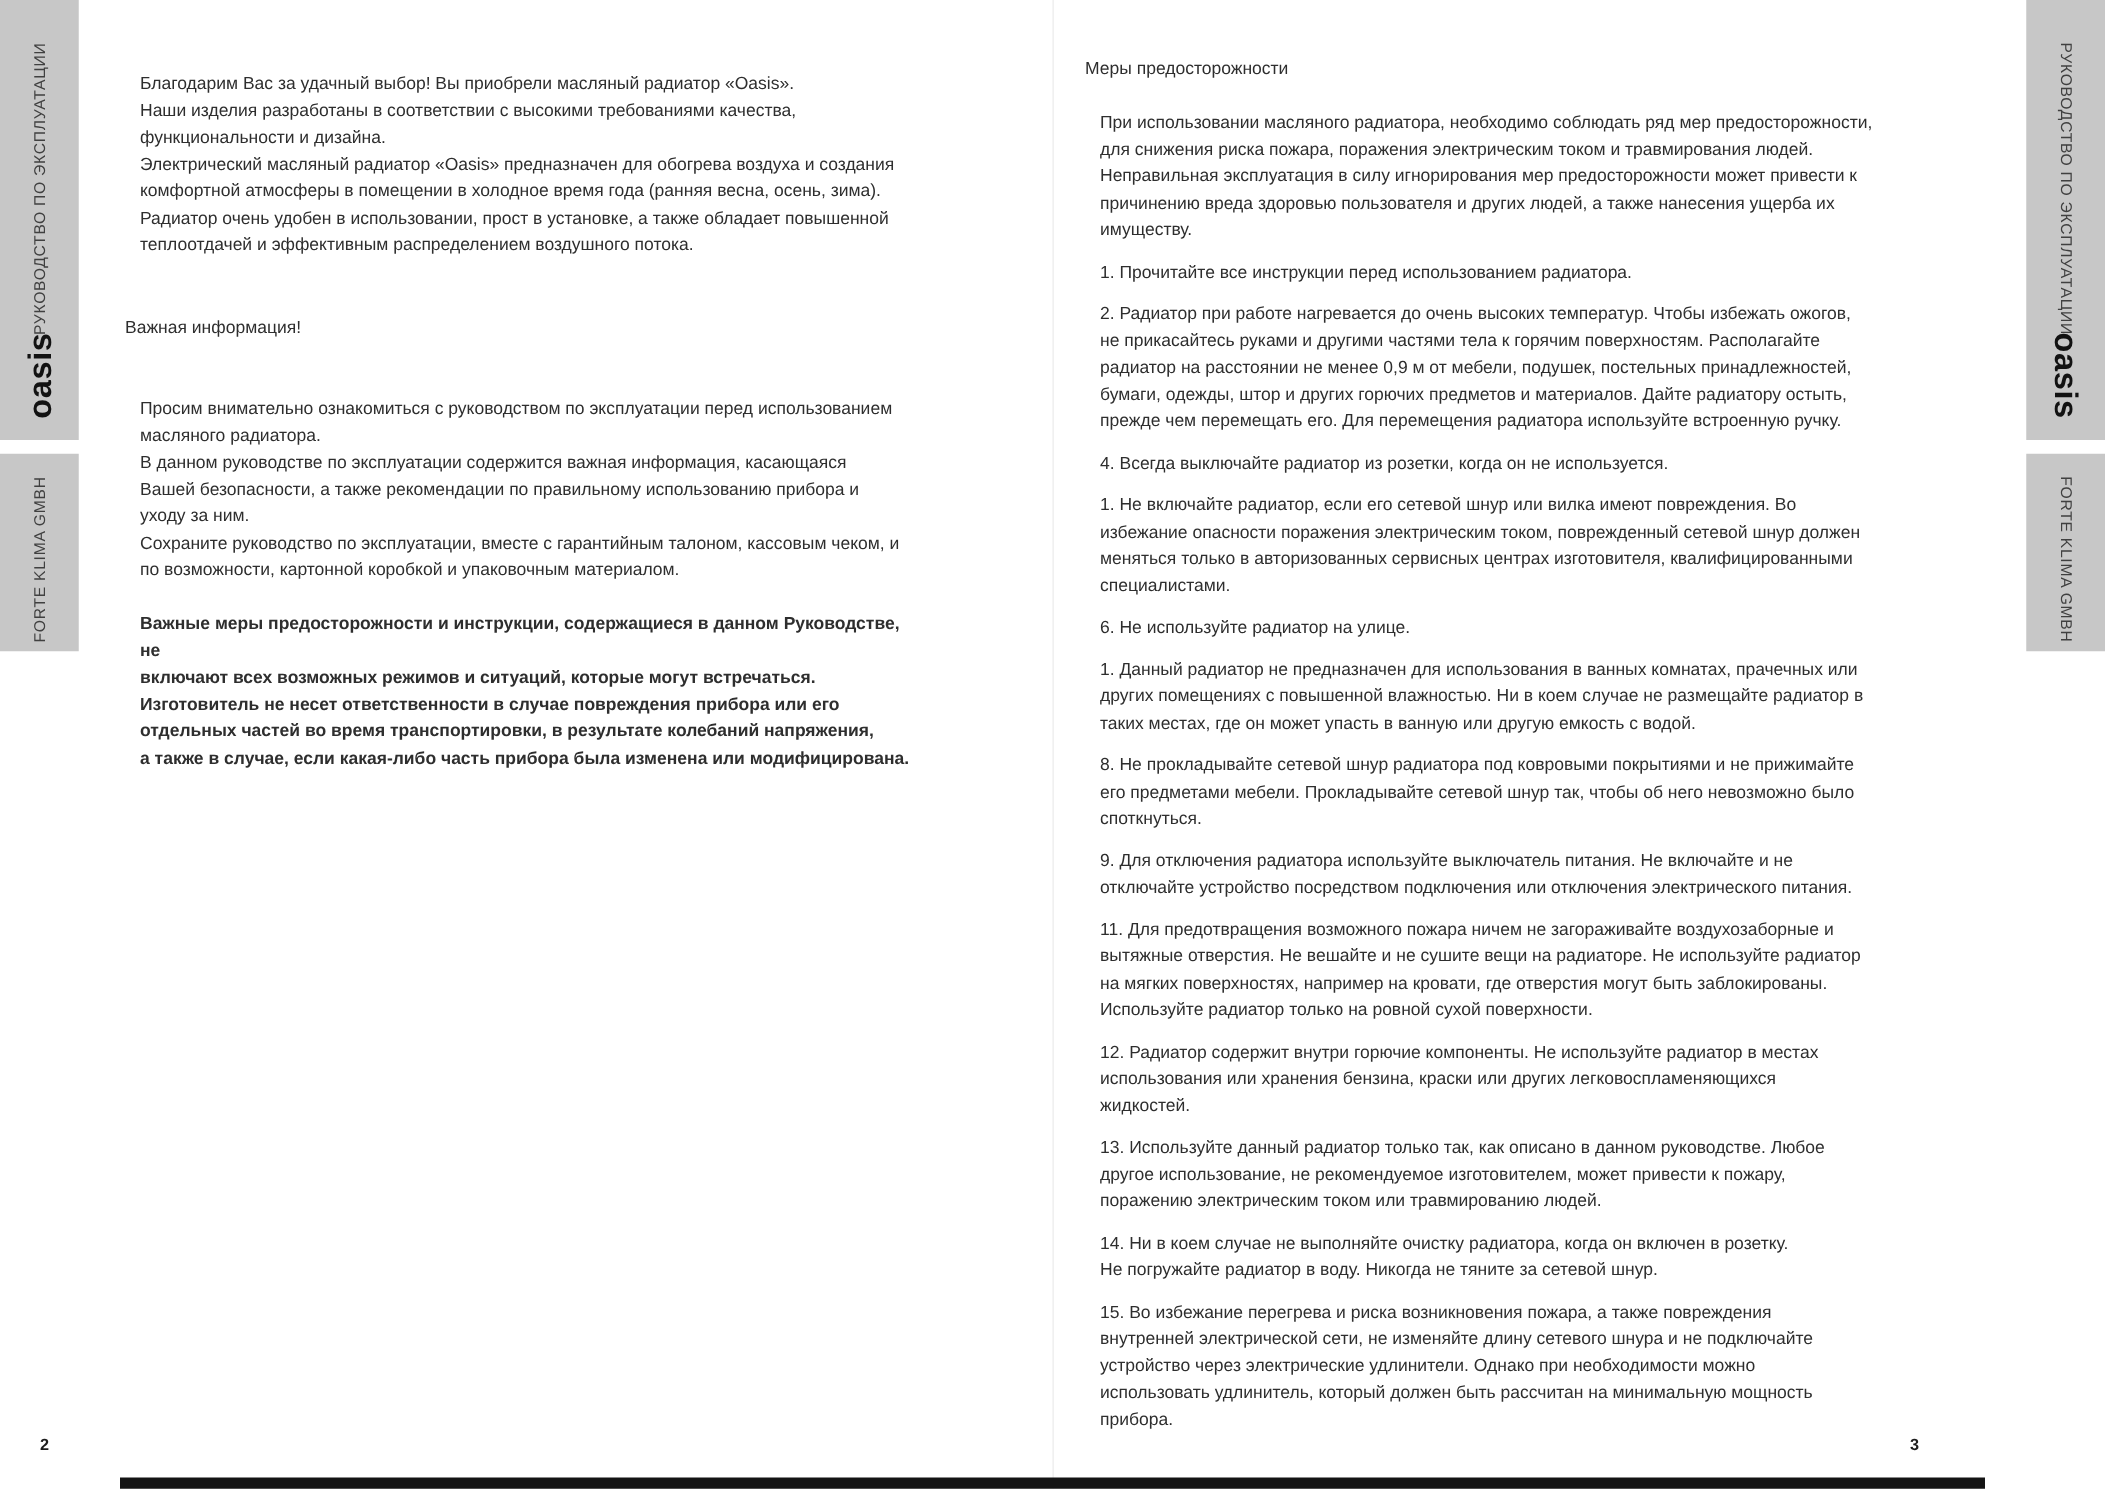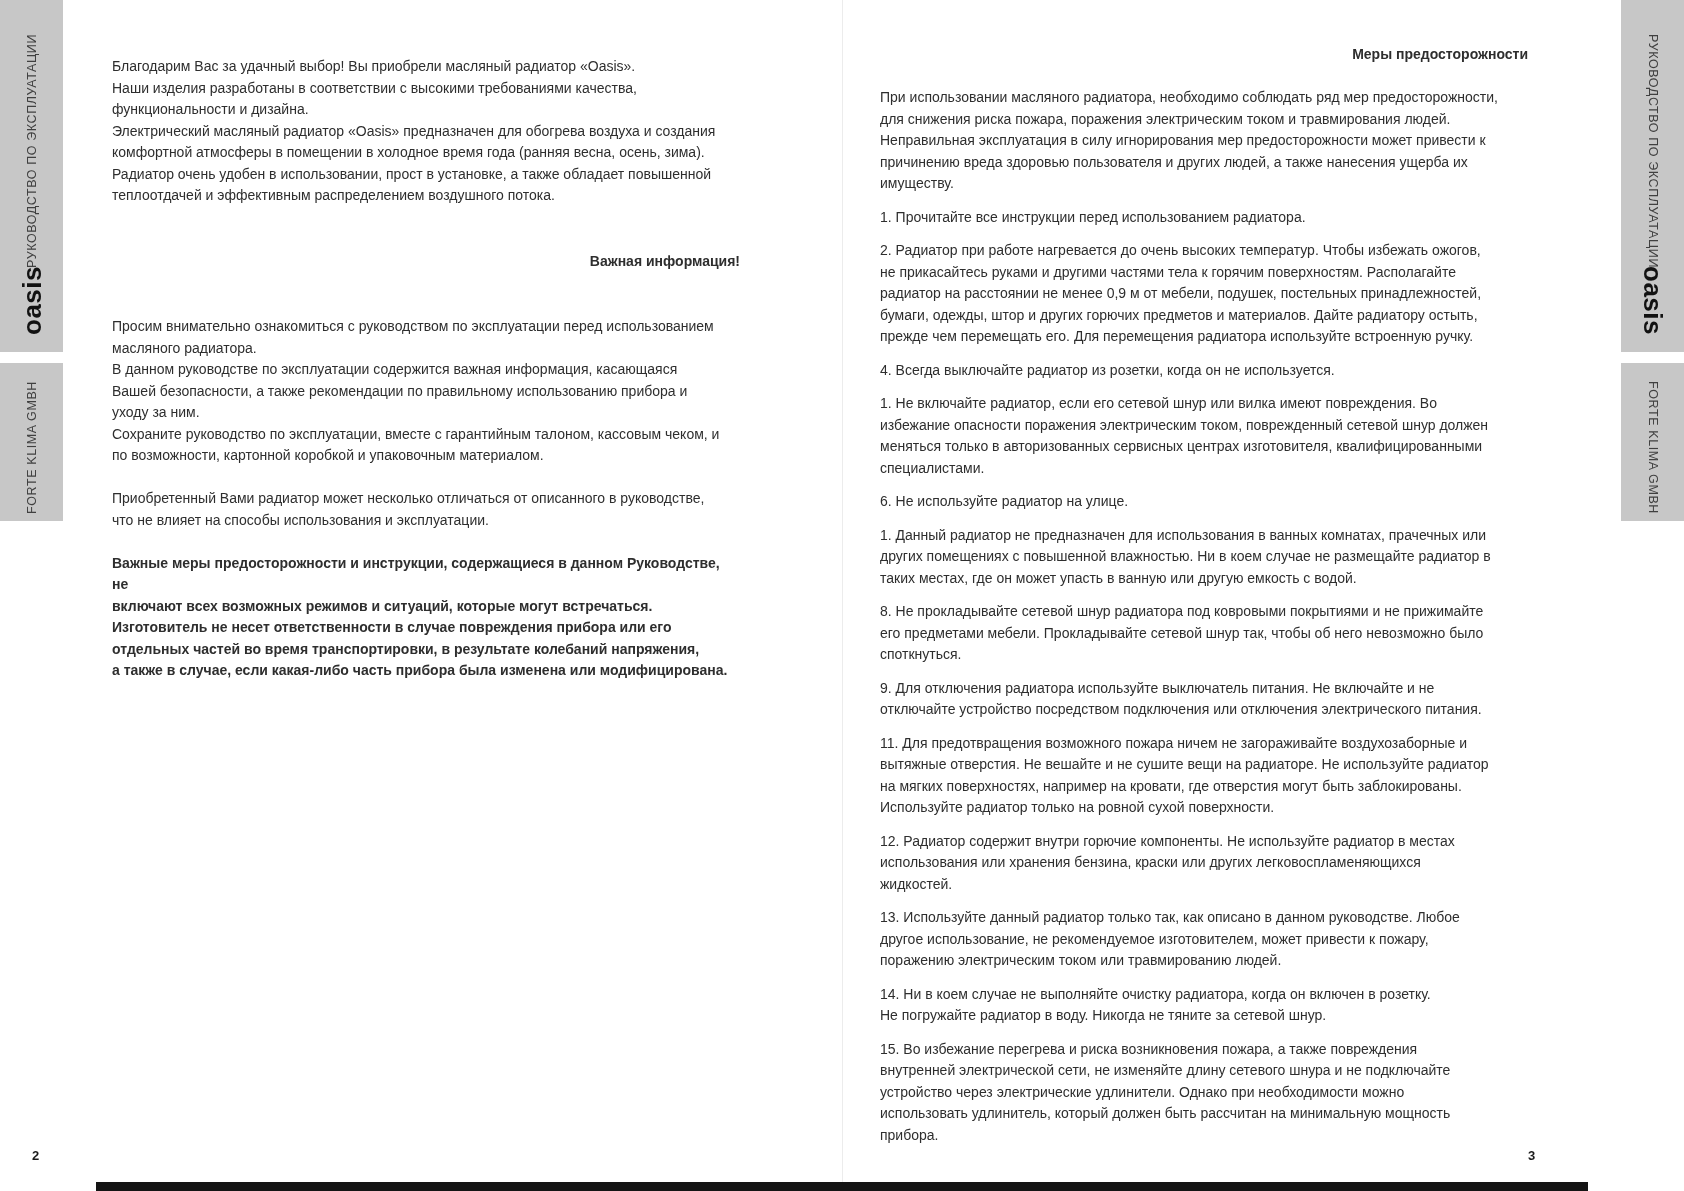--- a/index.html
+++ b/index.html
@@ -30,21 +30,21 @@
   .page { position: absolute; top: 44px; }
   .page.pleft  { left: 100px; width: 640px; }
   .page.pright { left: 868px; width: 660px; }
 
   .para {
     font-size: 14px; line-height: 21.5px;
     white-space: pre-line;
     margin: 12px;
   }
   .bold { font-weight: bold; }
-  .heading { font-weight: bold; font-size: 14px; line-height: 21.5px; margin: 0; text-align: right; }
+  .heading { font-weight: normal; font-size: 14px; line-height: 21.5px; margin: 0; }
   .gap1 { margin-top: 21.5px; }
   .gap2 { margin-top: 44px; }
 
   .pagenum {
     position: absolute; bottom: 28px;
     font-size: 13px; font-weight: bold; color: #1c1c1c;
   }
   .pagenum.n2 { left: 32px; }
   .pagenum.n3 { left: 1528px; }
 
@@ -85,22 +85,20 @@
 Радиатор очень удобен в использовании, прост в установке, а также обладает повышенной
 теплоотдачей и эффективным распределением воздушного потока.</p>
   <h2 class="heading gap2">Важная информация!</h2>
   <p class="para gap2">Просим внимательно ознакомиться с руководством по эксплуатации перед использованием
 масляного радиатора.
 В данном руководстве по эксплуатации содержится важная информация, касающаяся
 Вашей безопасности, а также рекомендации по правильному использованию прибора и
 уходу за ним.
 Сохраните руководство по эксплуатации, вместе с гарантийным талоном, кассовым чеком, и
 по возможности, картонной коробкой и упаковочным материалом.</p>
-  <p class="para gap1">Приобретенный Вами радиатор может несколько отличаться от описанного в руководстве,
-что не влияет на способы использования и эксплуатации.</p>
   <p class="para bold gap1">Важные меры предосторожности и инструкции, содержащиеся в данном Руководстве, не
 включают всех возможных режимов и ситуаций, которые могут встречаться.
 Изготовитель не несет ответственности в случае повреждения прибора или его
 отдельных частей во время транспортировки, в результате колебаний напряжения,
 а также в случае, если какая-либо часть прибора была изменена или модифицирована.</p>
 </main>
 
 <main class="page pright">
   <h2 class="heading">Меры предосторожности</h2>
   <p class="para gap1">При использовании масляного радиатора, необходимо соблюдать ряд мер предосторожности,

